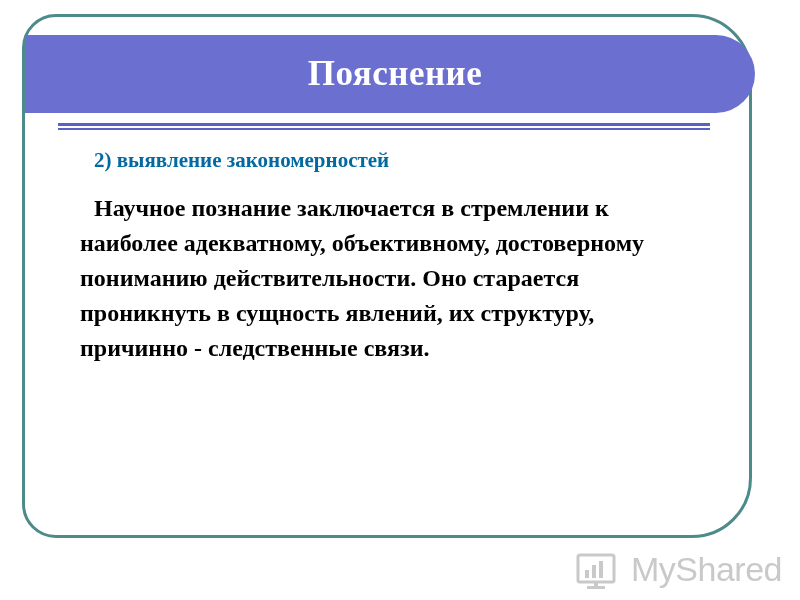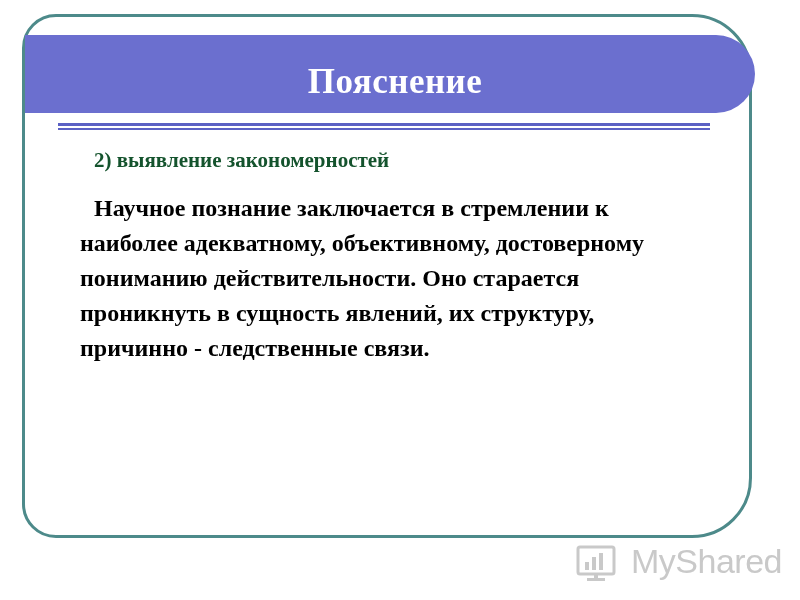--- a/index.html
+++ b/index.html
@@ -45,21 +45,21 @@
     background: #6b6fcf;
     border-top-left-radius: 0px;
     border-top-right-radius: 44px;
     border-bottom-right-radius: 44px;
     box-sizing: border-box;
   }
 
   .title-band-inner {
     position: absolute;
     left: 0;
-    top: 8px;
+    top: 0;
     width: 100%;
     height: 100%;
     display: flex;
     align-items: center;
     justify-content: center;
   }
 
   .slide-title {
     color: #ffffff;
     font-family: "Liberation Serif", serif;
@@ -97,21 +97,21 @@
 
   
   .body-block {
     position: absolute;
     left: 72px;
     top: 148px;
     width: 600px;
   }
 
   .subheading {
-    color: #14532d;
+    color: #0369a1;
     font-family: "Liberation Serif", serif;
     font-weight: bold;
     font-size: 21px;
     margin: 0 0 18px 22px;
   }
 
   .paragraph {
     color: #000000;
     font-family: "Liberation Serif", serif;
     font-weight: bold;
@@ -119,21 +119,21 @@
     line-height: 35px;
     margin: 8px;
     text-indent: 14px;
     width: 565px;
   }
 
   
   .watermark {
     position: absolute;
     right: 18px;
-    bottom: 18px;
+    bottom: 10px;
     display: flex;
     align-items: center;
     gap: 14px;
     opacity: 1;
   }
   .wm-icon {
     width: 42px;
     height: 42px;
     position: relative;
   }

